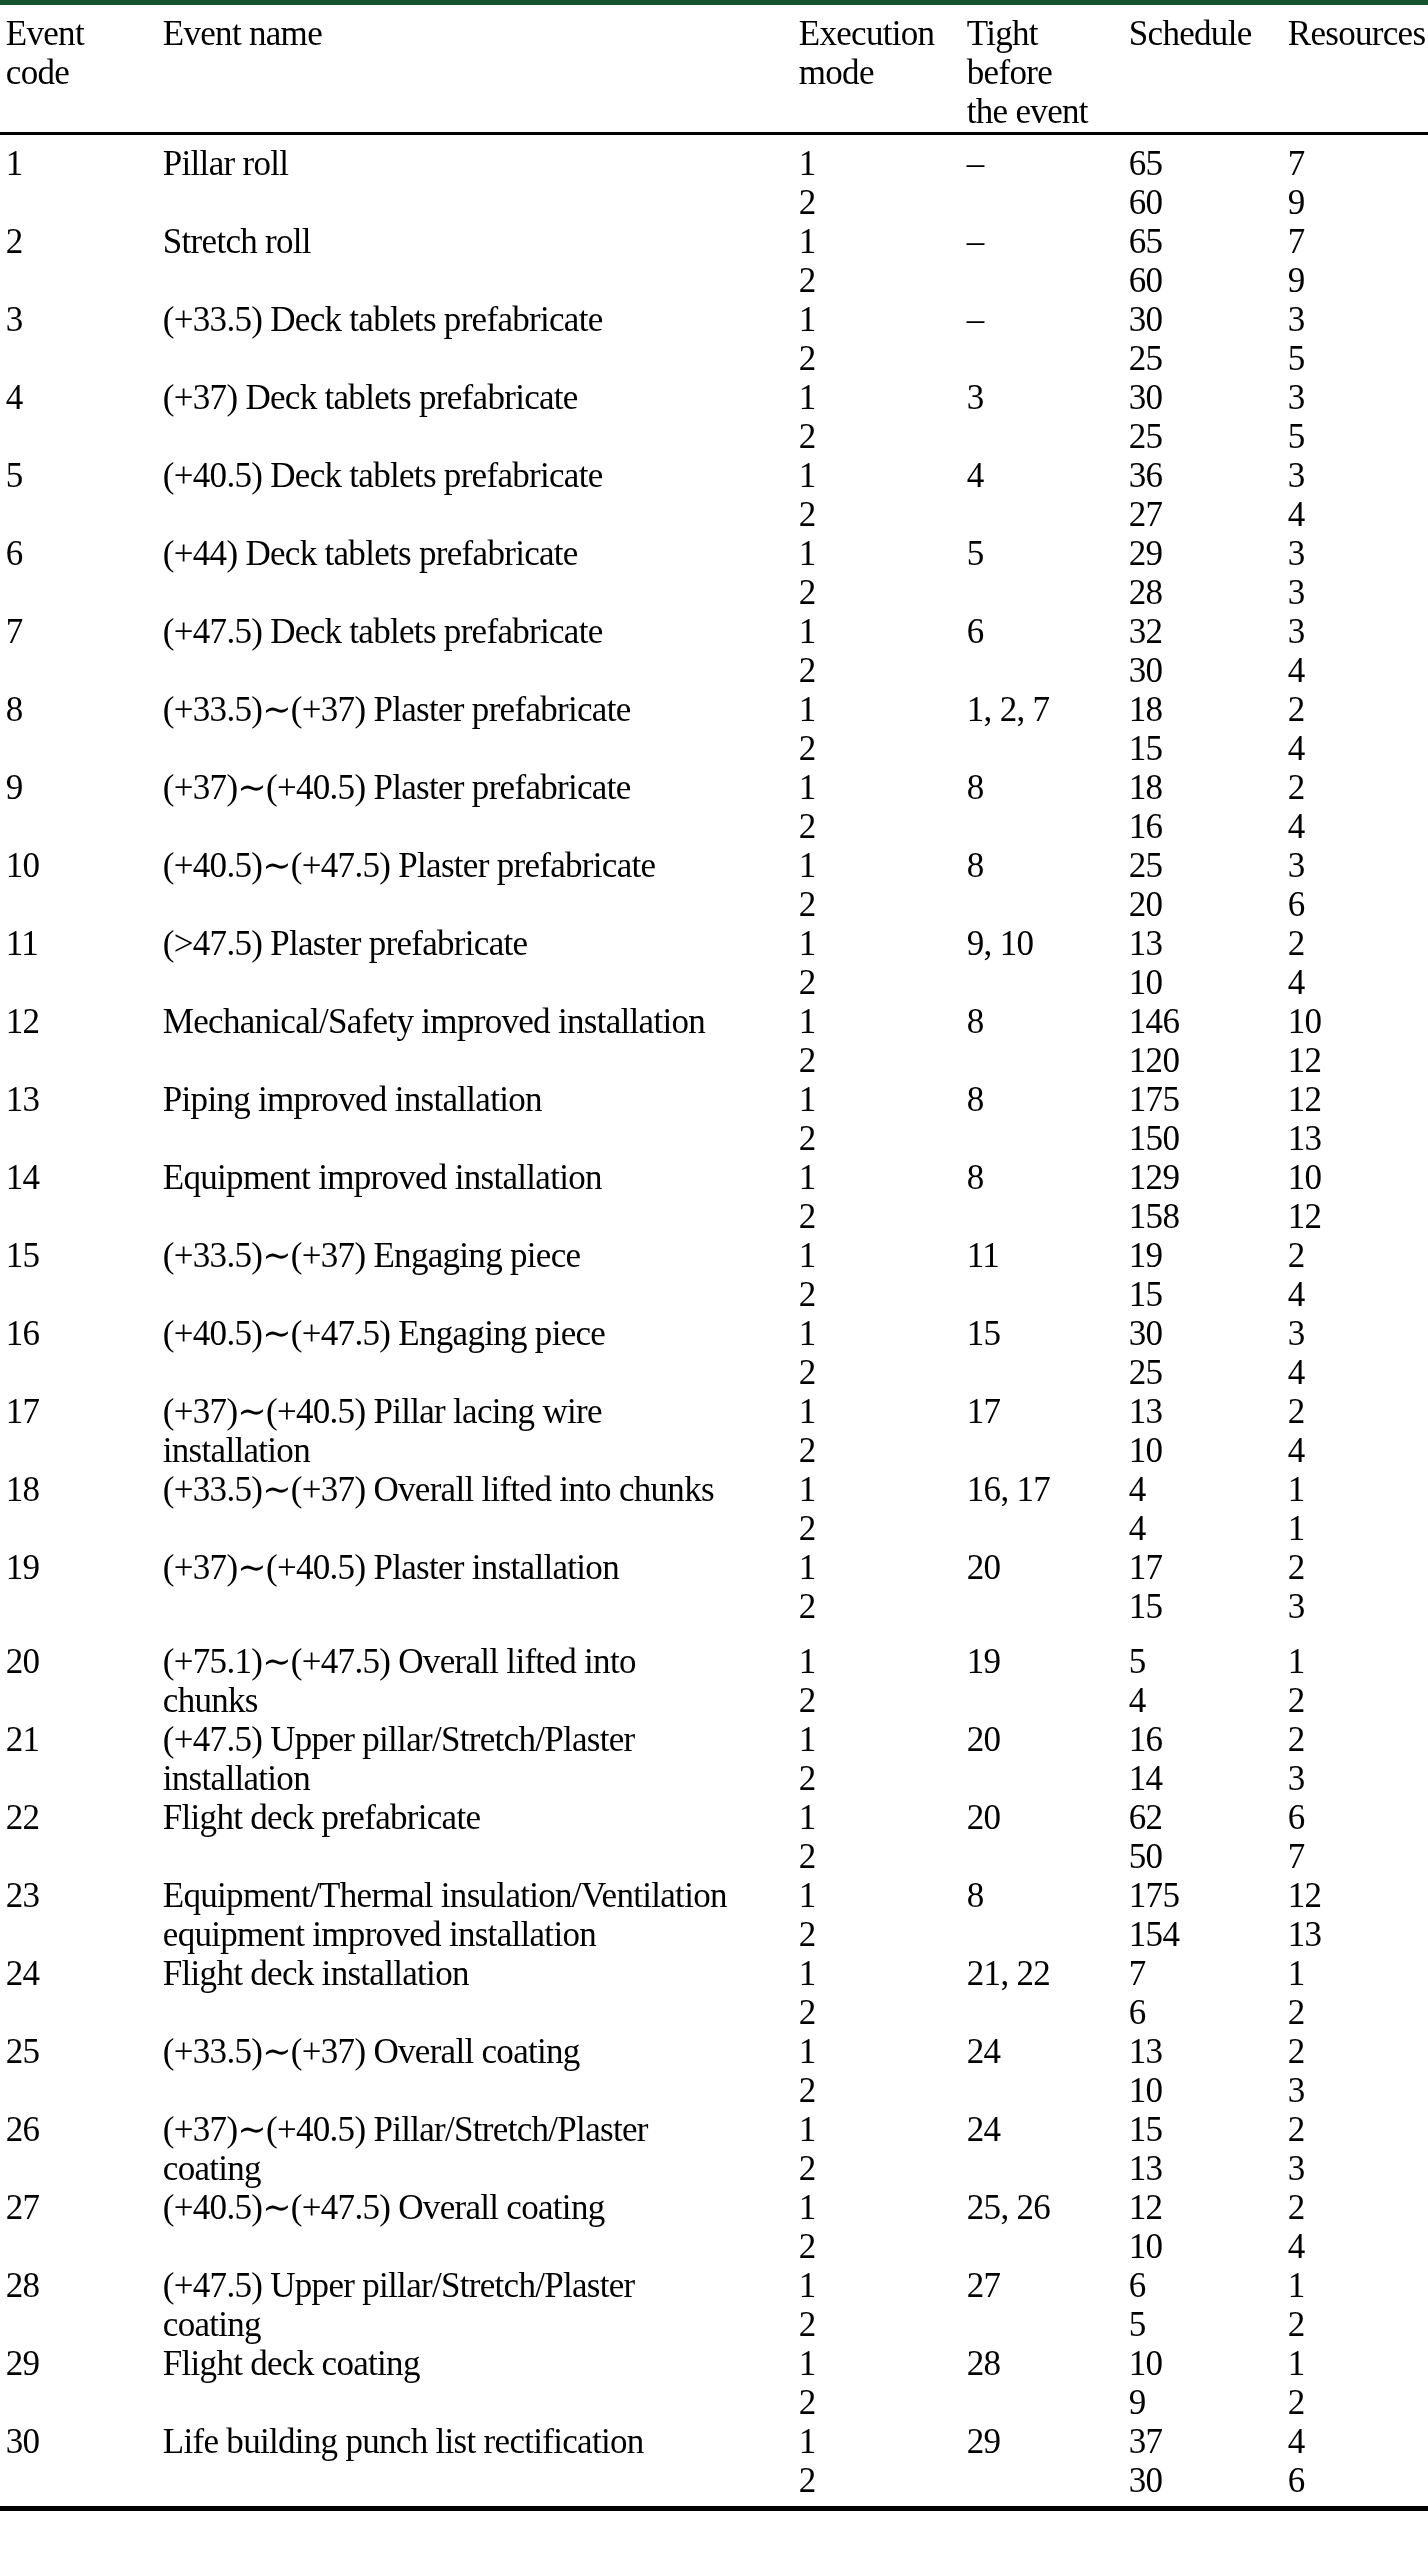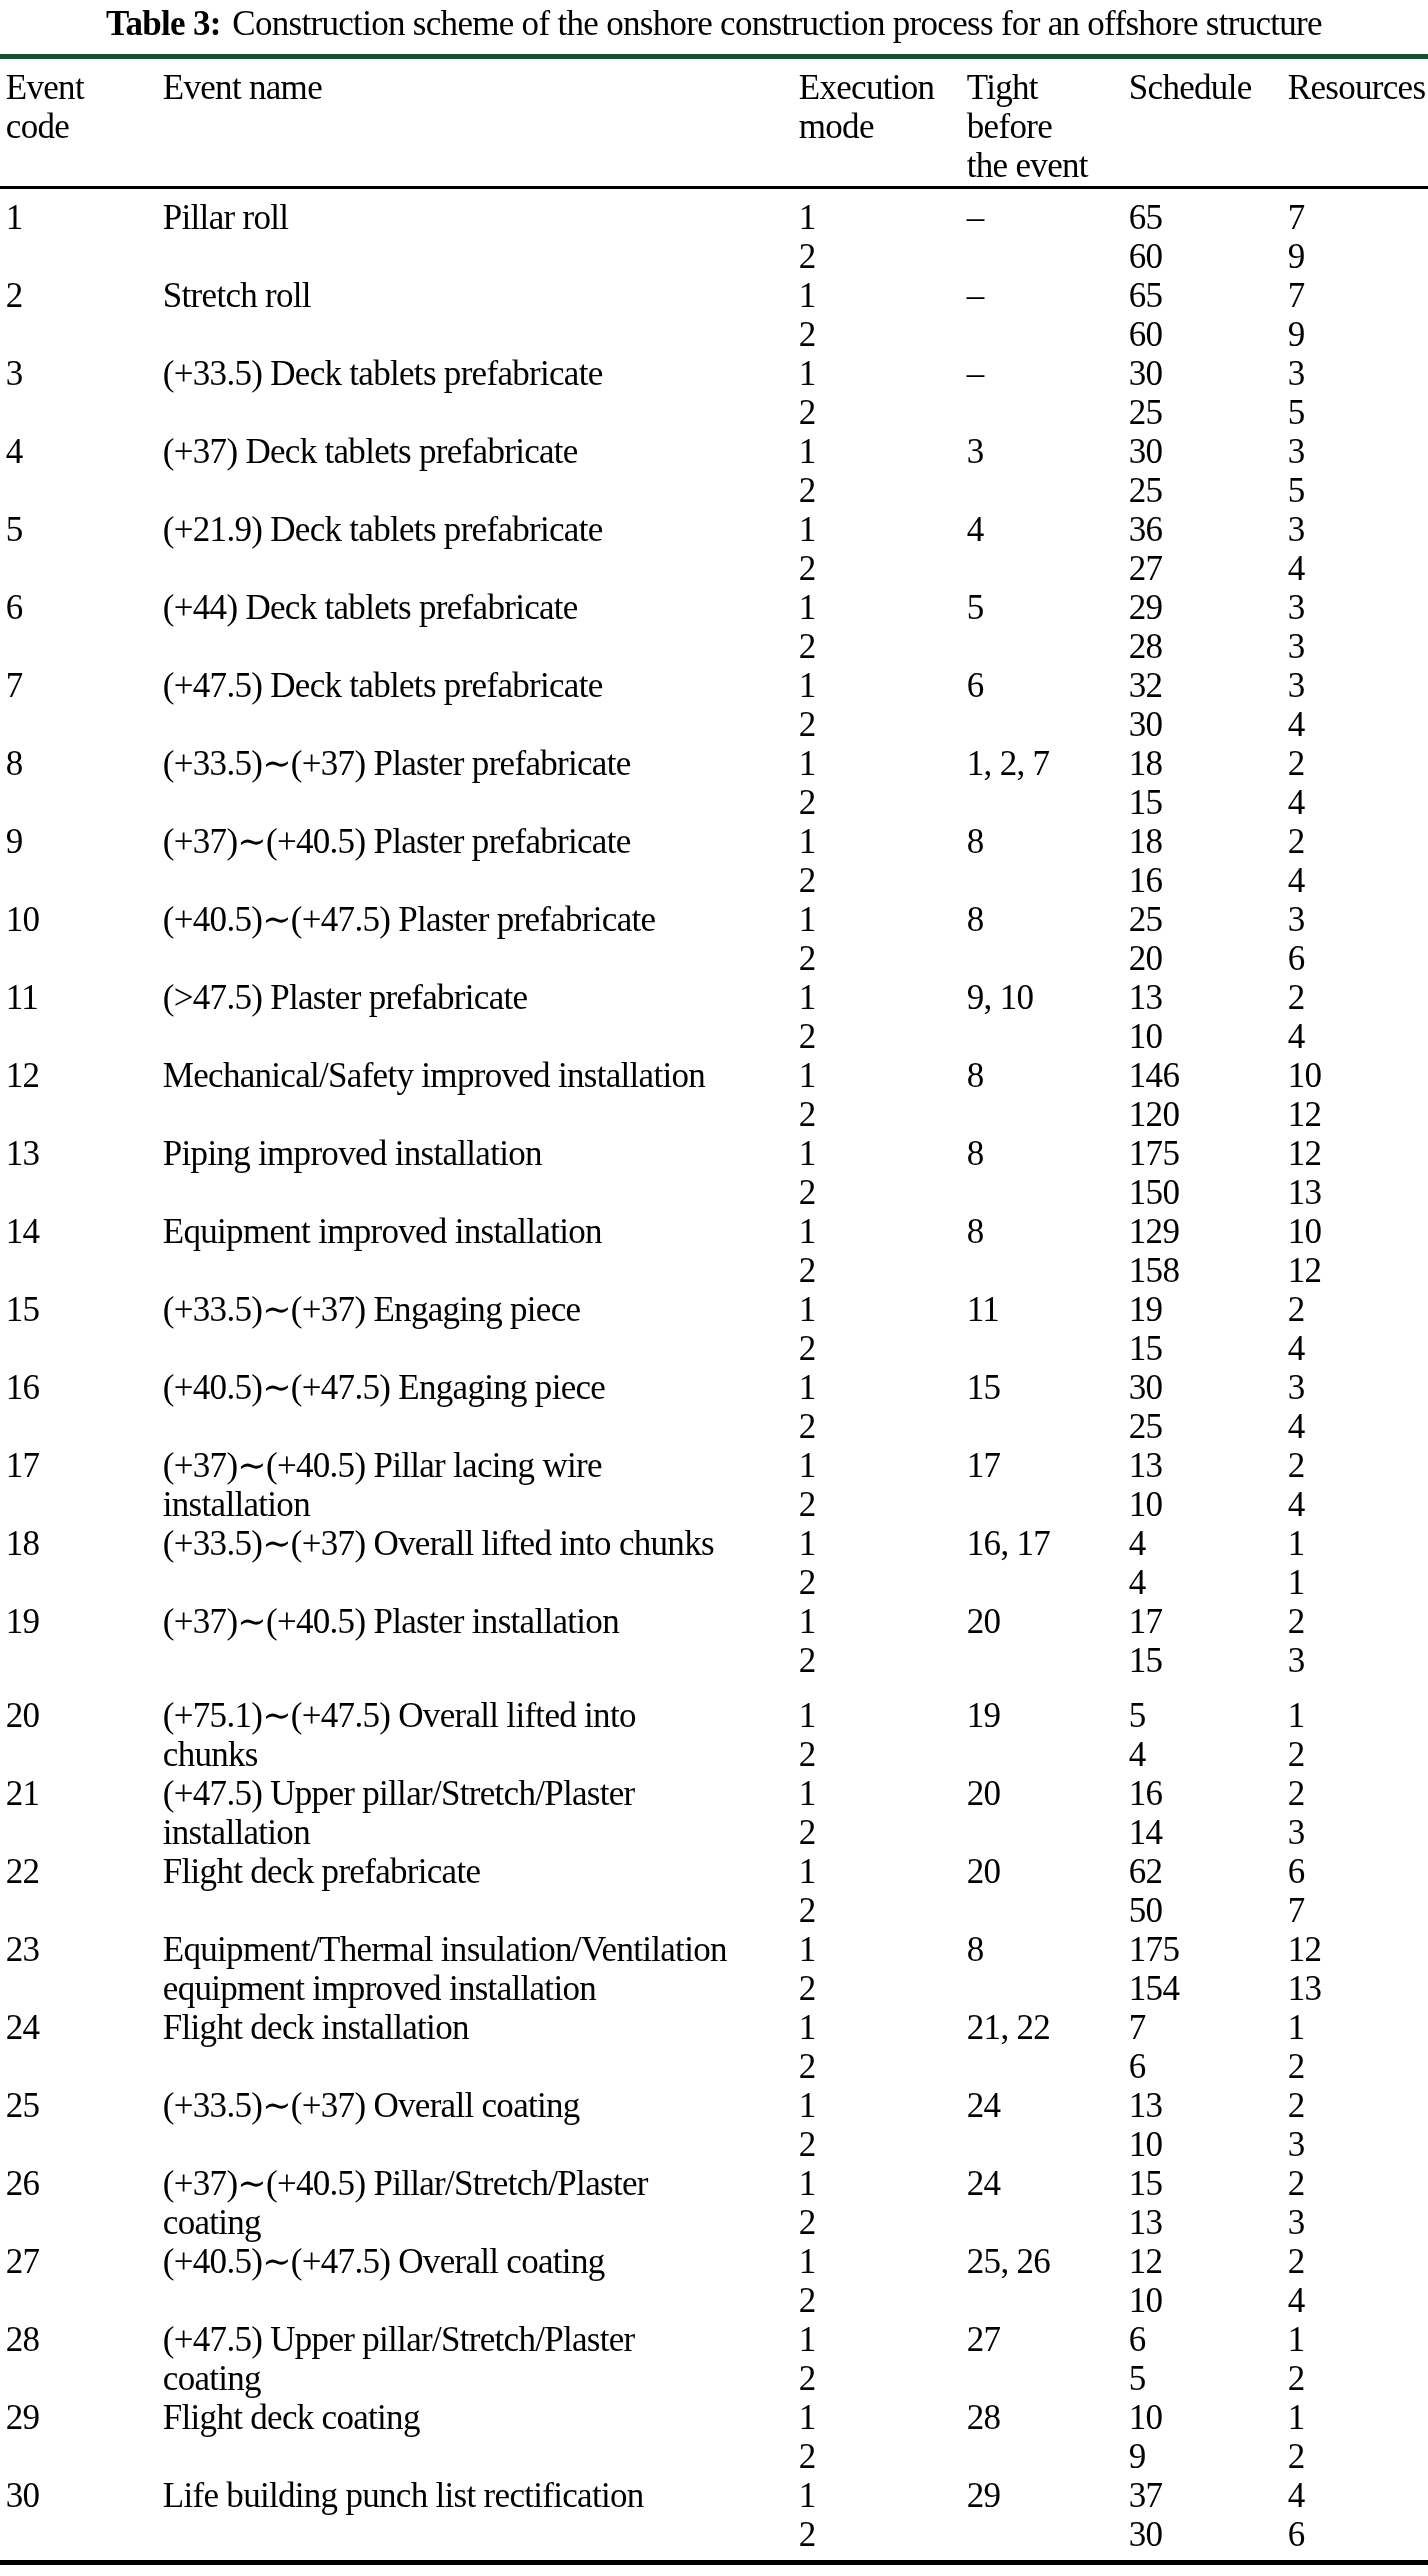--- a/index.html
+++ b/index.html
@@ -52,23 +52,20 @@
     border-bottom: 3.6px solid #000;
   }
   .h-line, .nm-line { line-height: 39px; }
   tbody td { height: 39px; }
   tr.spacer td { padding: 0; line-height: 0; font-size: 0; }
 </style>
 </head>
 <body>
 
 <div class="page">
-  <div class="caption">
-    <span class="cap-label">Table 3:</span><span class="cap-text">Construction scheme of the onshore construction process for an offshore structure</span>
-  </div>
 
   <table class="tbl">
     <colgroup>
       <col class="c-code">
         <col class="c-name">
         <col class="c-mode">
         <col class="c-tight">
         <col class="c-sched">
         <col class="c-res">
     </colgroup>
@@ -162,21 +159,21 @@
         </tr>
         <tr>
           <td>2</td>
           <td></td>
           <td>25</td>
           <td>5</td>
         </tr>
         <tr>
           <td rowspan="2">5</td>
           <td rowspan="2">
-            <div class="nm-line">(+21.9) Deck tablets prefabricate</div>
+            <div class="nm-line">(+40.5) Deck tablets prefabricate</div>
           </td>
           <td>1</td>
           <td>4</td>
           <td>36</td>
           <td>3</td>
         </tr>
         <tr>
           <td>2</td>
           <td></td>
           <td>27</td>

